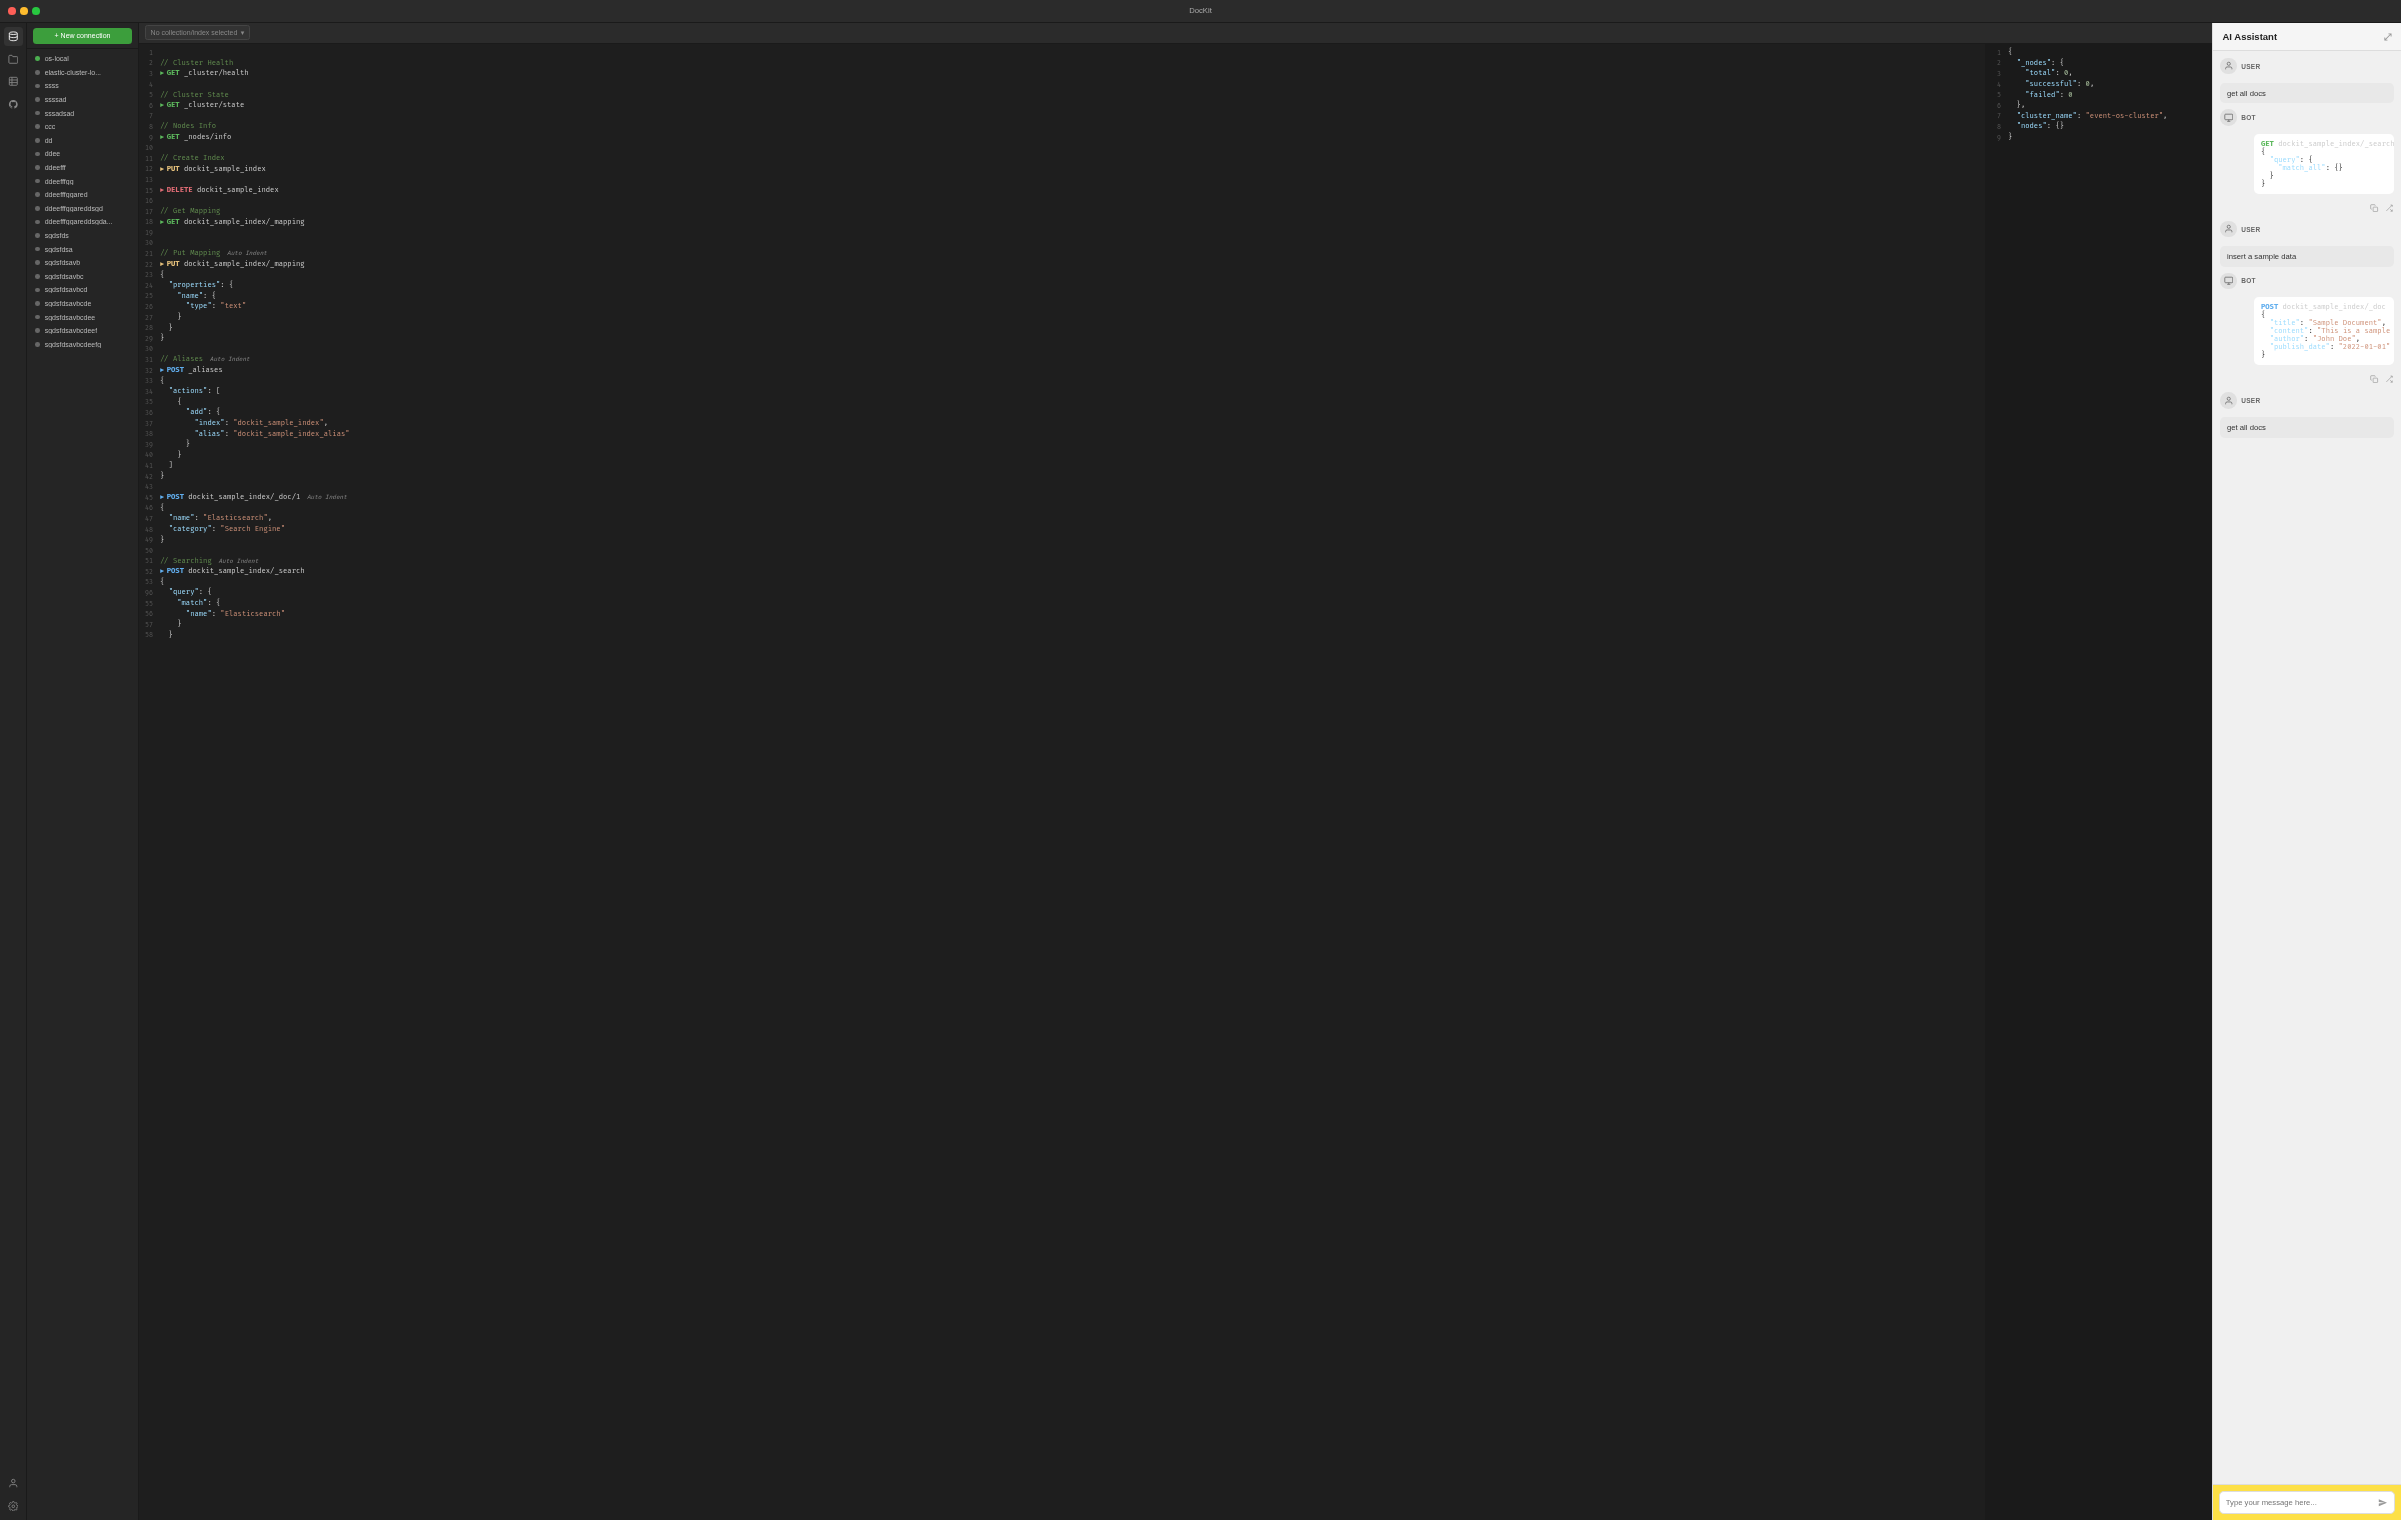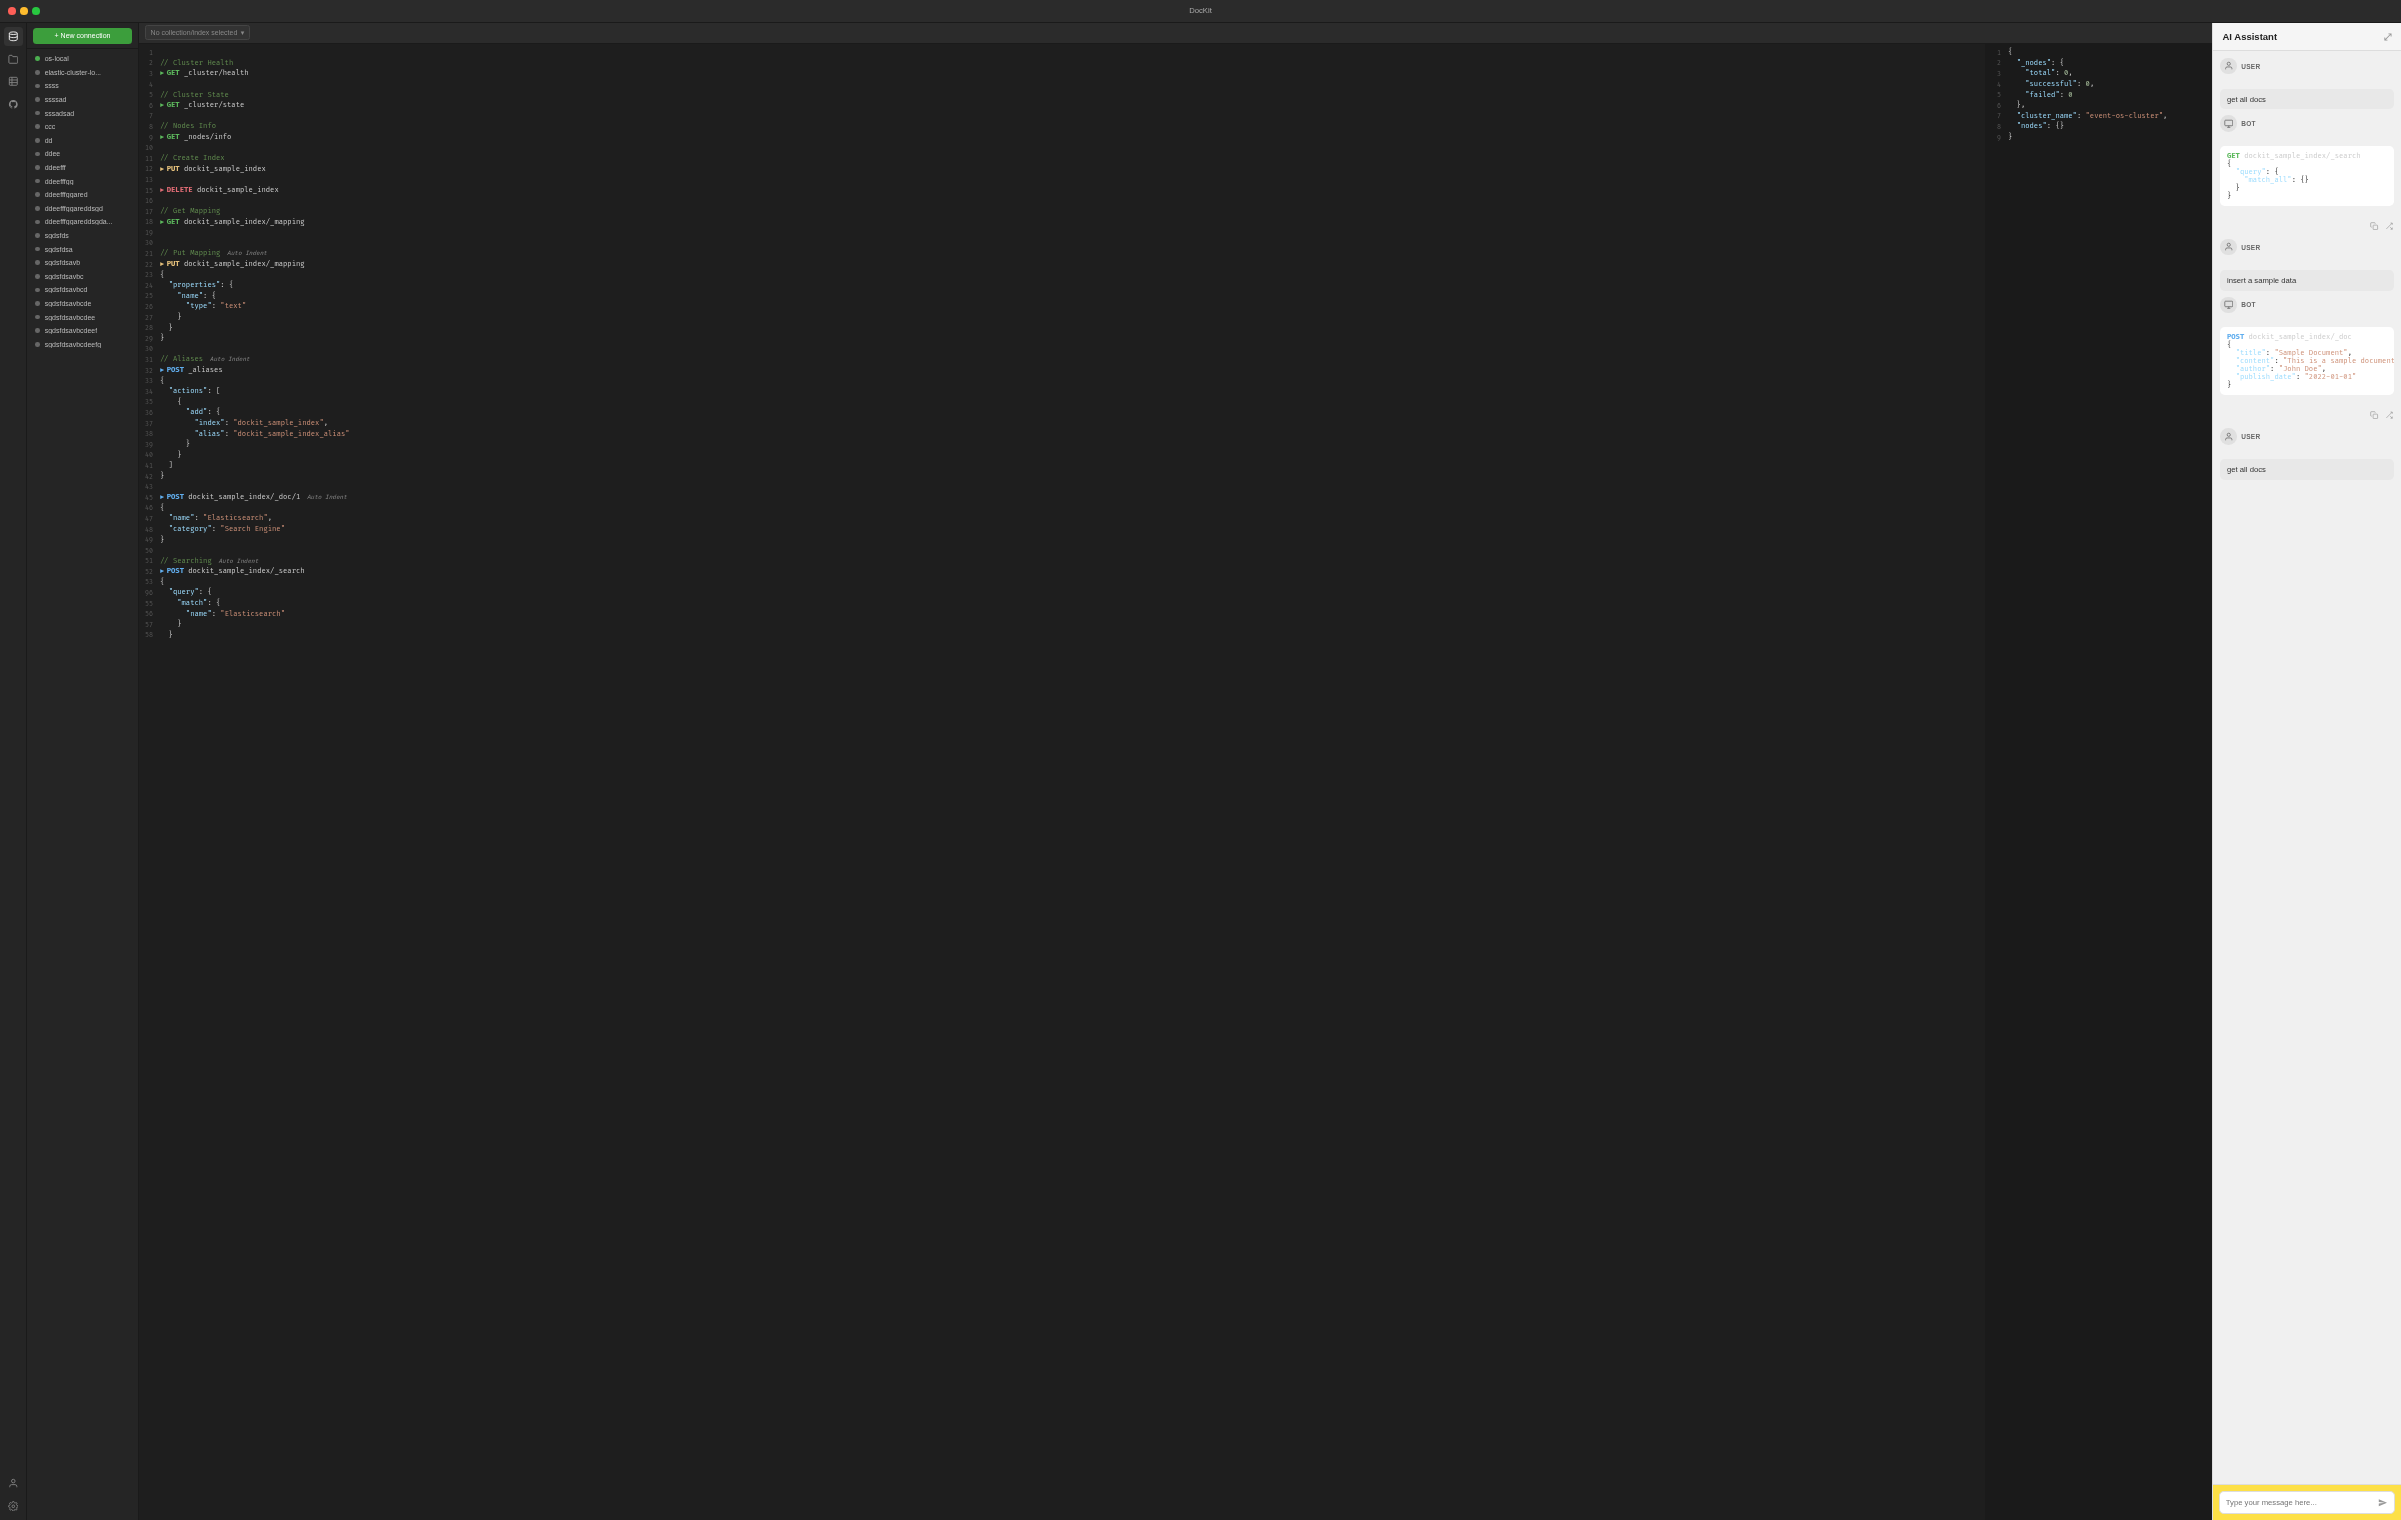--- a/index.html
+++ b/index.html
@@ -280,21 +280,21 @@
       flex-direction: column;
       gap: 5.9px;
     }
     .ai-messages::-webkit-scrollbar { width: 2.4px; }
     .ai-messages::-webkit-scrollbar-track { background: transparent; }
     .ai-messages::-webkit-scrollbar-thumb { background: #ccc; border-radius: 1.2px; }
 
     .message-block {
       display: flex;
       flex-direction: column;
-      gap: 12px;
+      gap: 6px;
     }
     .message-header {
       display: flex;
       align-items: center;
       gap: 4.7px;
       margin-bottom: 2.4px;
     }
     .message-avatar {
       width: 16.5px;
       height: 16.5px;
@@ -322,20 +322,21 @@
     .bot-message {
       background: #fff;
       border-radius: 4.7px;
       padding: 5.9px 7px;
       color: #333;
       font-size: 7px;
       font-family: 'SF Mono', 'Fira Code', monospace;
       white-space: pre;
       overflow-x: auto;
       position: relative;
+      margin-left: 34px;
     }
     .bot-message-actions {
       display: flex;
       gap: 3.5px;
       justify-content: flex-end;
       padding: 2.4px 0 0;
     }
     .bot-action-btn {
       background: none;
       border: none;

